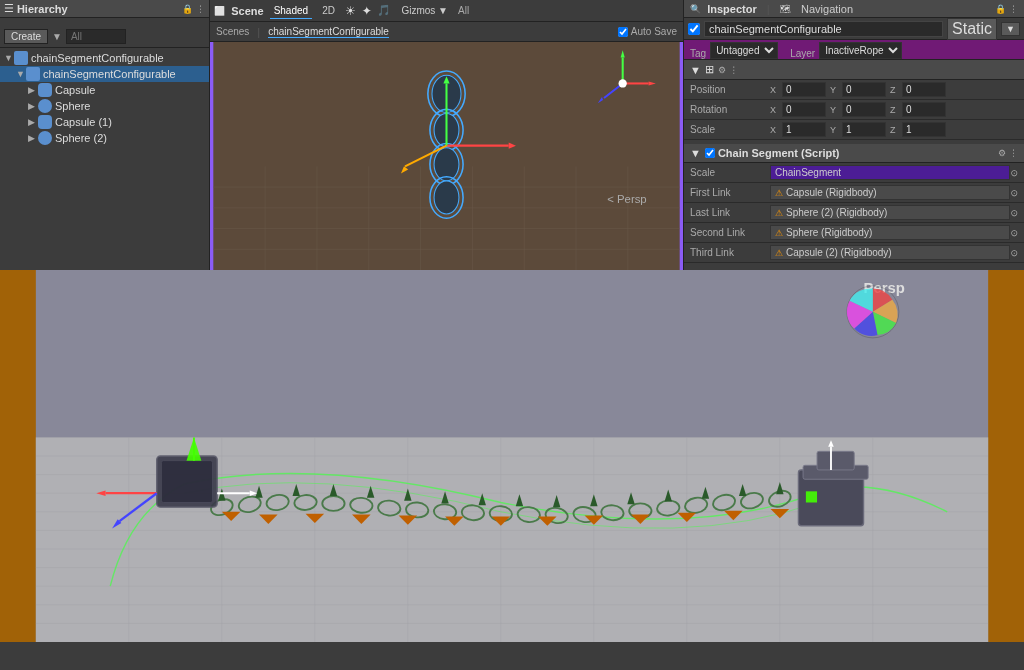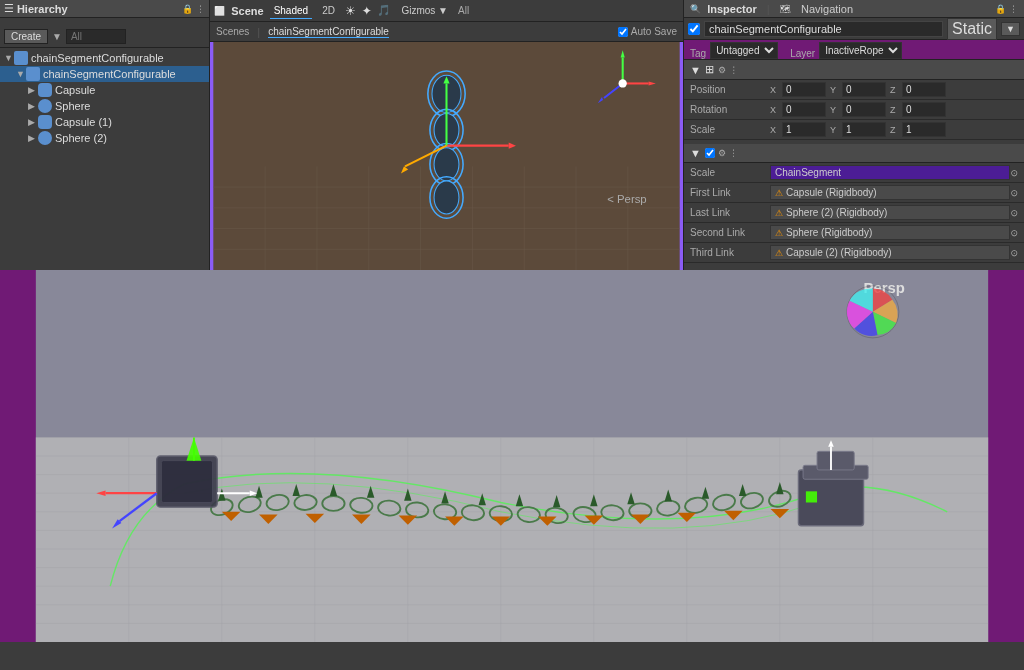--- a/index.html
+++ b/index.html
@@ -56,21 +56,21 @@
     .field-axis { display: flex; align-items: center; gap: 2px; }
     .axis-label { font-size: 9px; color: #aaa; width: 10px; }
     .axis-input { background: #2a2a2a; border: 1px solid #333; color: #ddd; font-size: 10px; padding: 1px 3px; width: 44px; }
     .script-row { display: flex; align-items: center; height: 20px; padding: 0 6px; border-bottom: 1px solid #2a2a2a; }
     .script-value { background: #4c1d95; border: 1px solid #333; color: #ccc; font-size: 10px; padding: 1px 4px; flex: 1; }
     .ref-value { background: #4a4a4a; border: 1px solid #333; color: #ccc; font-size: 10px; padding: 1px 4px; flex: 1; display: flex; align-items: center; gap: 3px; }
     .warning-icon { color: #f90; font-size: 9px; }
     .add-component-row { display: flex; justify-content: center; padding: 8px; }
 
     
-    .bottom-viewport { height: 372px; position: relative; overflow: hidden; background: #701a75; }
+    .bottom-viewport { height: 372px; position: relative; overflow: hidden; background: #a16207; }
 
     
     .scene-svg { width: 100%; height: 100%; }
 
     
     ::-webkit-scrollbar { width: 6px; }
     ::-webkit-scrollbar-track { background: #2a2a2a; }
     ::-webkit-scrollbar-thumb { background: #555; }
 
     .tab-btn { background: none; border: none; color: #ccc; font-size: 10px; cursor: pointer; padding: 2px 4px; text-align: center; }
@@ -287,20 +287,21 @@
           <div class="field-axis">
             <span class="axis-label">Z</span>
             <input class="axis-input" type="text" value="1" style="">
           </div>
         </div>
       </div>
 
       <div class="component-header" style="margin-top:4px;">
         <span style="margin-right:4px;">▼</span>
         <input type="checkbox" checked="" style="width: 10px; height: 10px; margin-right: 3px;">
+        <span class="component-title">Chain Segment (Script)</span>
         <div class="component-icons">
           <button class="comp-icon-btn">⚙</button>
           <button class="comp-icon-btn">⋮</button>
         </div>
       </div>
       <div class="script-row">
         <span class="field-label">Scale</span>
         <div class="script-value">ChainSegment</div>
         <button style="background:none;border:none;color:#aaa;font-size:9px;cursor:pointer;">⊙</button>
       </div>

